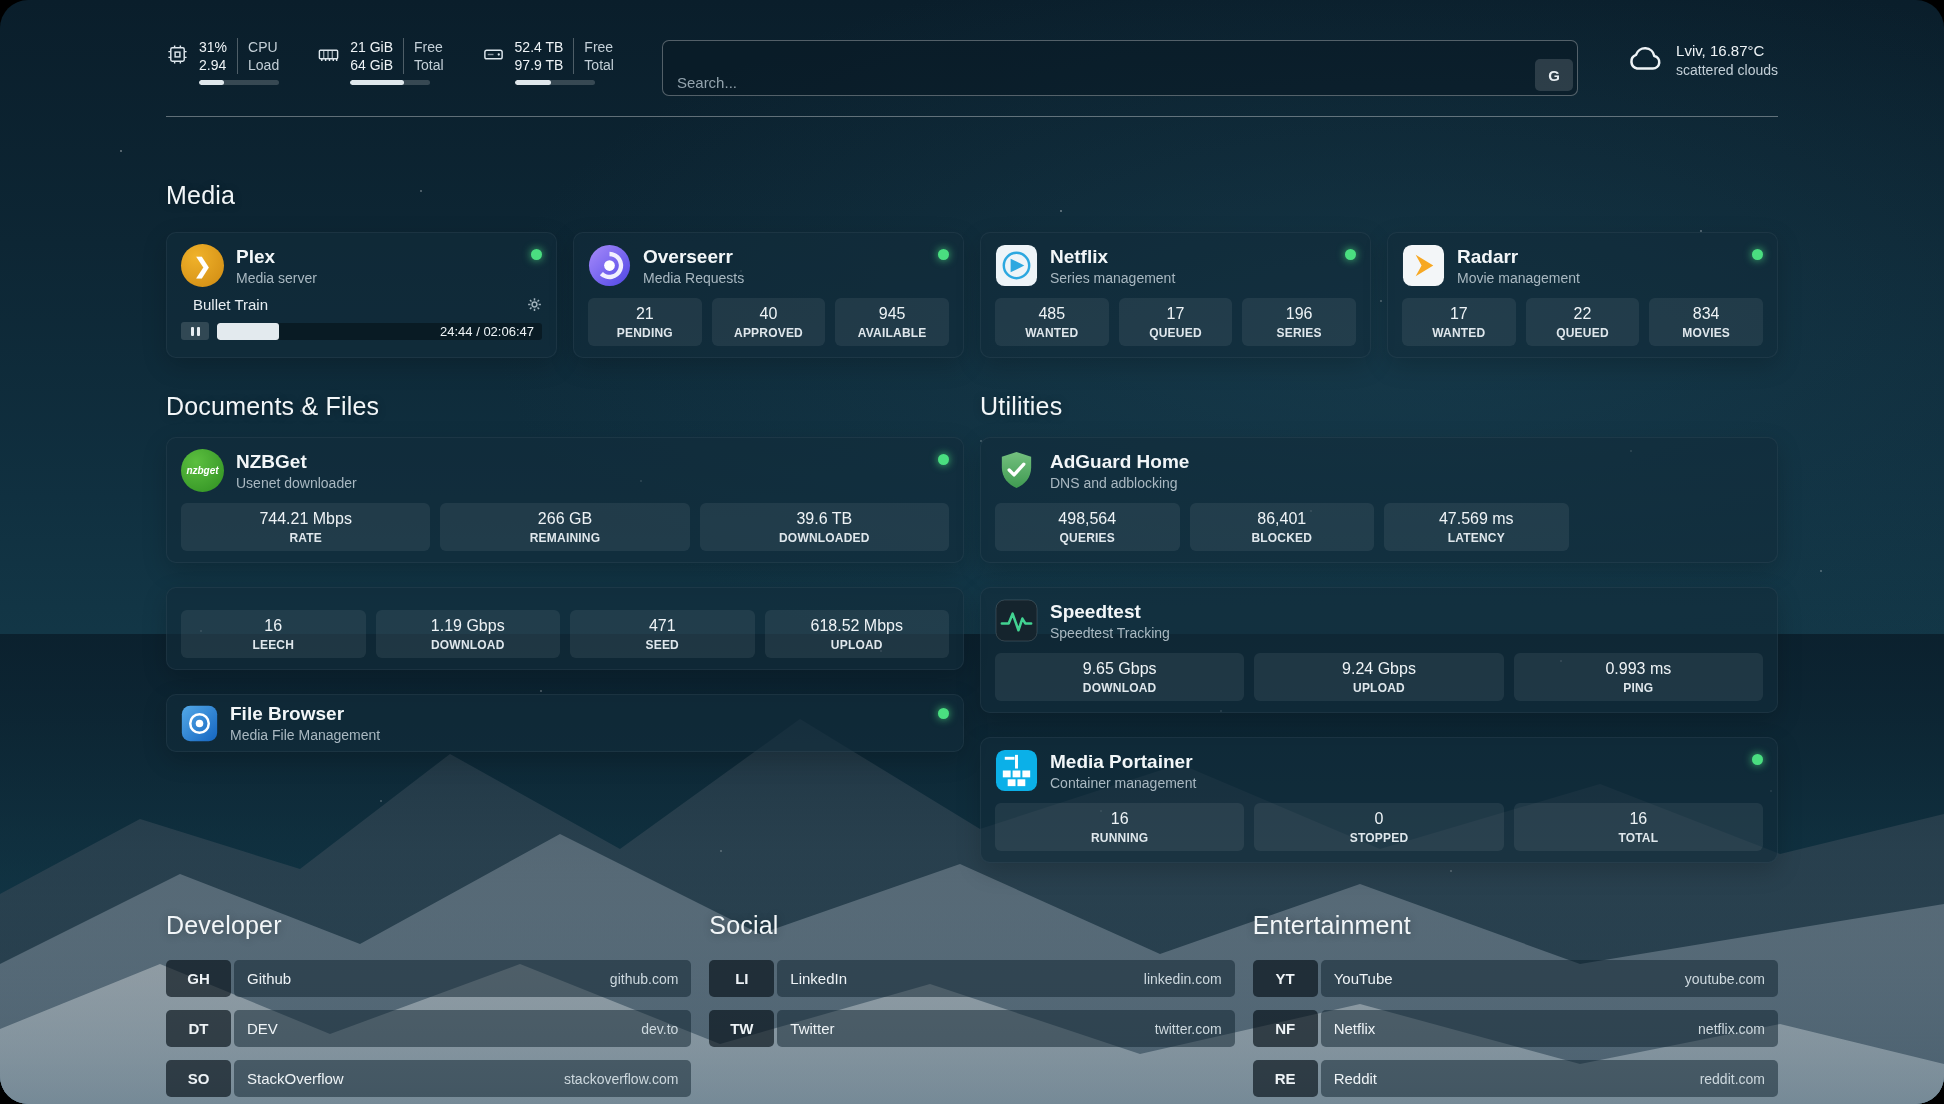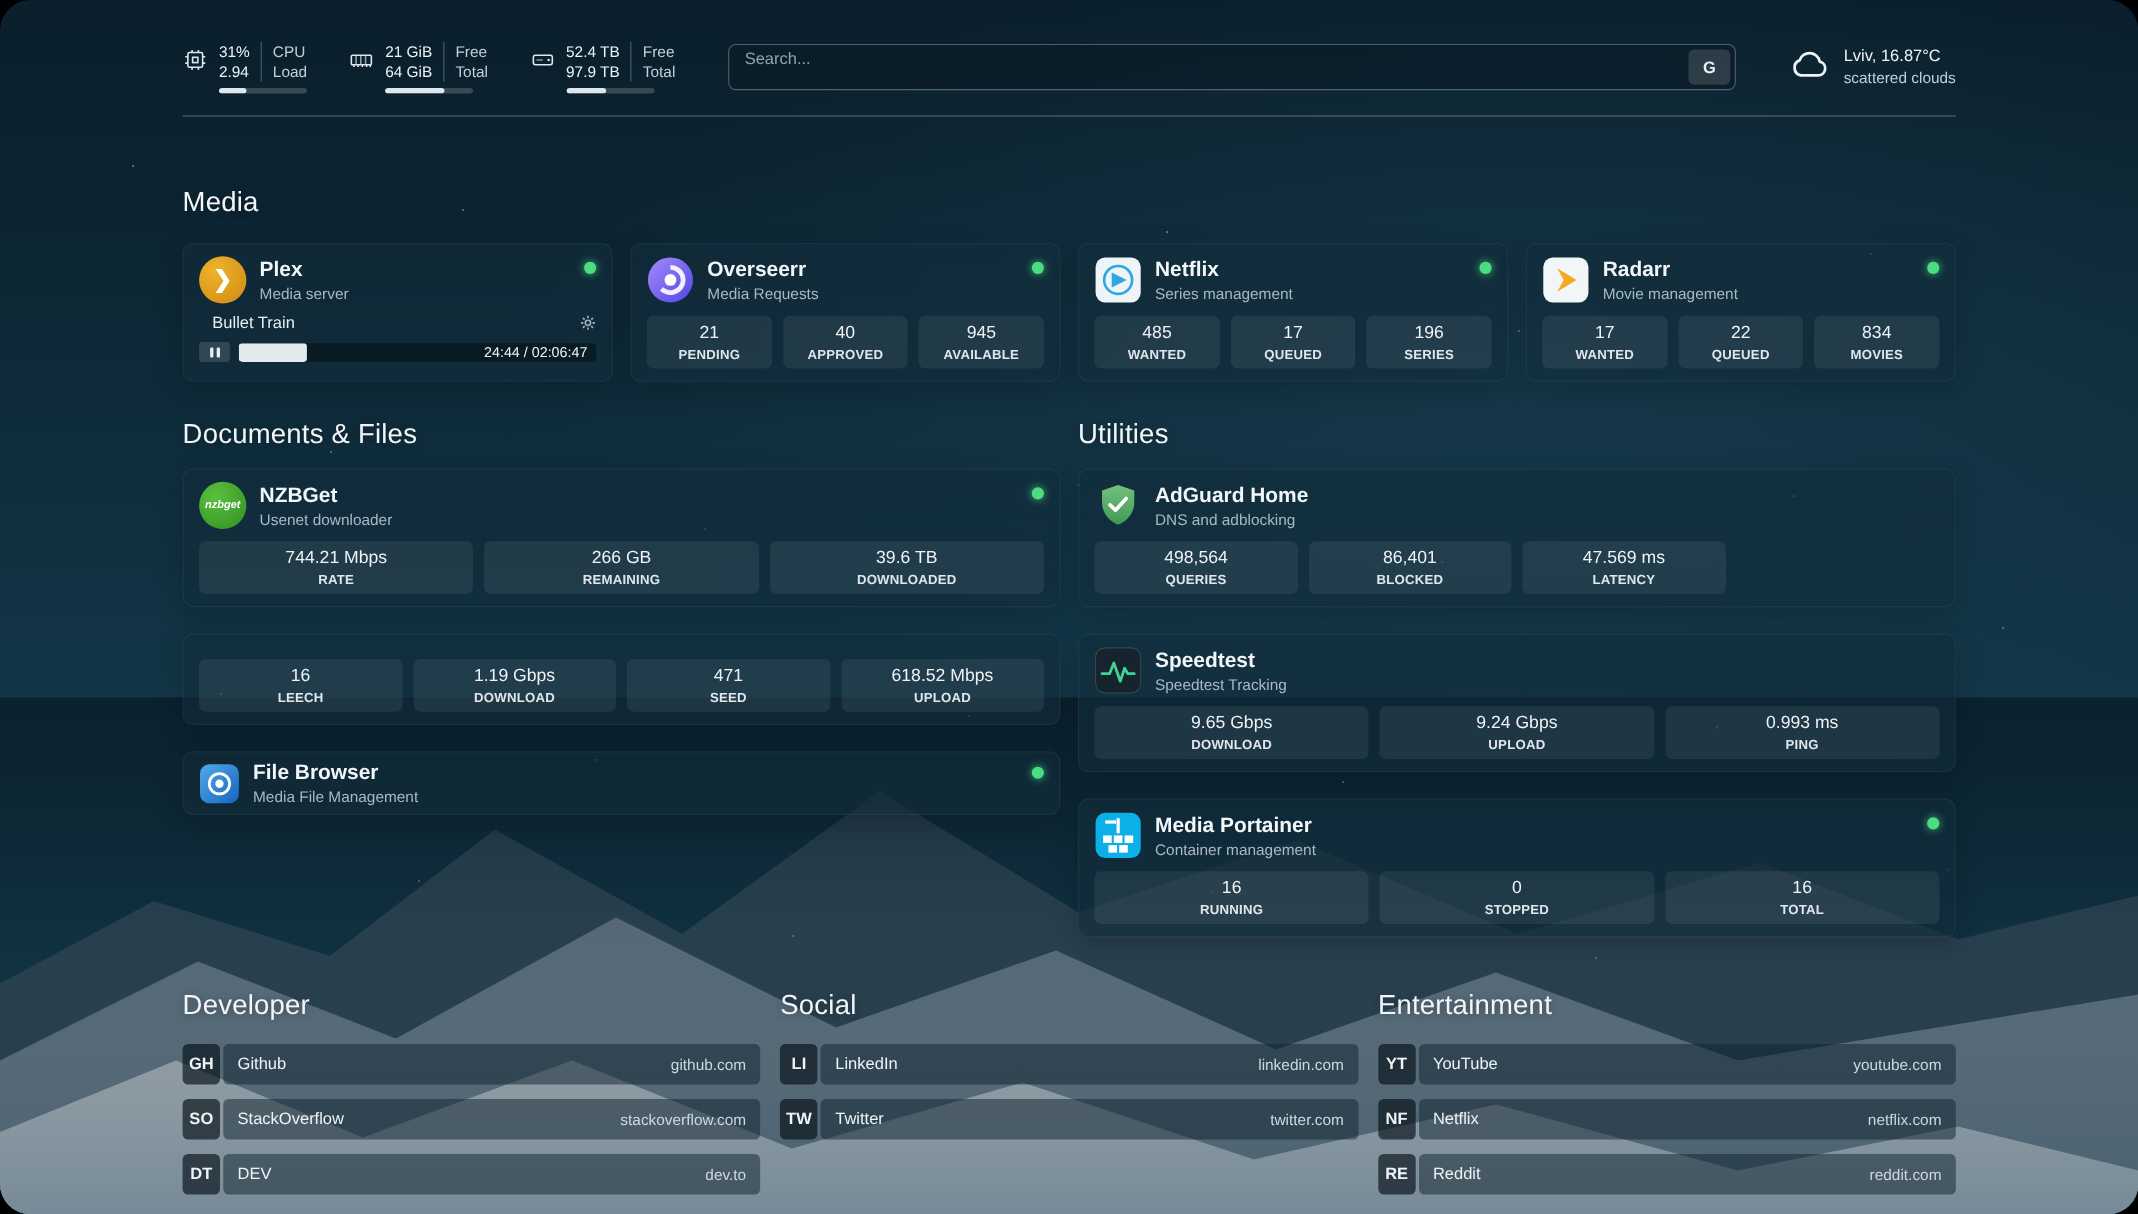--- a/index.html
+++ b/index.html
@@ -28,21 +28,21 @@
   .topbar { display:flex; align-items:flex-start; padding-top:38px; }
   .resources { display:flex; gap:38px; }
   .res { display:flex; gap:10px; }
   .res-icon { width:23px; height:23px; color:#dfe8ee; margin-top:5px; }
   .res-icon svg { width:100%; height:100%; }
   .res-cols { display:flex;align-items:center; }
   .res-col { display:flex; flex-direction:column; font-size:14px; line-height:18px; color:#eef3f6; }
   .res-col-labels { margin-left:10px; padding-left:10px; border-left:1px solid rgba(255,255,255,0.28); color:#c3cfd7; }
   .res-bar { margin-top:6px; height:5px; width:80px; background:rgba(255,255,255,0.18); border-radius:3px; overflow:hidden; }
   .res-fill { height:100%; background:#dfe7ec; border-radius:3px; }
-  .search { flex:1; margin:2px 48px 0 48px; height:42px; display:flex; align-items:flex-start; gap:4px;
+  .search { flex:1; margin:2px 48px 0 48px; height:56px; display:flex; align-items:flex-end; gap:4px;
     background:rgba(9,26,36,0.55); border:1px solid rgba(255,255,255,0.3); border-radius:7px; padding:4px; }
   .search input { flex:1; background:transparent; border:0; outline:none; color:#e8eef2; font-size:15px; padding:0 10px; font-family:"Liberation Sans",sans-serif; }
   .search input::placeholder { color:#93a3ad; }
   .search-btn { width:38px; height:32px; background:rgba(255,255,255,0.14); border:0; border-radius:5px; color:#e8eef2; font-size:15px; font-weight:700; cursor:pointer; }
   .weather { display:flex; align-items:flex-end; gap:12px; color:#eef3f6; margin-top:2px; }
   .weather-icon { width:38px; height:38px; color:#eef3f6; }
   .weather-icon svg { width:100%; height:100%; }
   .weather-loc { font-size:15px; }
   .weather-cond { font-size:14px; color:#c3cfd7; margin-top:3px; }
   .divider { margin-top:20px; border:0; border-top:1px solid rgba(255,255,255,0.35); }
@@ -90,21 +90,21 @@
   .plex-chevron { color:#fff; font-weight:700; font-size:21px; line-height:1; }
   .icon-nzbget { border-radius:50%; background:radial-gradient(circle at 35% 30%, #5cbf3f, #2f8f22); }
   .nzbget-text { color:#fff; font-size:10px; font-weight:700; font-style:italic; }
   .icon-qb { border-radius:50%; background:linear-gradient(180deg,#57a8e2,#2c6cb5); }
   .qb-text { color:#fff; font-size:17px; font-weight:700; }
 
   
   .bookmarks { margin-top:48px; display:grid; grid-template-columns:repeat(3,1fr); gap:18px; }
   .bm-list { margin-top:20px; display:flex; flex-direction:column; gap:13px; }
   .bm-row { display:flex; align-items:stretch; gap:3px; height:37px; cursor:pointer; }
-  .bm-abbr { width:34px; background:rgba(4,16,23,0.65); border-radius:5px; display:flex; align-items:center;
+  .bm-abbr { width:65px; background:rgba(4,16,23,0.65); border-radius:5px; display:flex; align-items:center;
     justify-content:center; font-size:15px; font-weight:700; color:#eef3f6; flex:0 0 auto; }
   .bm-body { flex:1; background:rgba(13,34,46,0.5); border-radius:5px; display:flex; align-items:center; padding:0 13px; }
   .bm-label { font-size:15px; color:#eef3f6; }
   .bm-url { margin-left:auto; font-size:14px; color:#cdd8de; }
 </style>
 </head>
 <body>
 
 <div class="screen">
 
@@ -563,31 +563,31 @@
         <h2 class="section-title">Developer</h2>
         <div class="bm-list">
           <div class="bm-row">
             <span class="bm-abbr">GH</span>
             <span class="bm-body">
               <span class="bm-label">Github</span>
               <span class="bm-url">github.com</span>
             </span>
           </div>
           <div class="bm-row">
+            <span class="bm-abbr">DT</span>
+            <span class="bm-body">
+              <span class="bm-label">DEV</span>
+              <span class="bm-url">dev.to</span>
+            </span>
+          </div>
+          <div class="bm-row">
             <span class="bm-abbr">SO</span>
             <span class="bm-body">
               <span class="bm-label">StackOverflow</span>
               <span class="bm-url">stackoverflow.com</span>
-            </span>
-          </div>
-          <div class="bm-row">
-            <span class="bm-abbr">DT</span>
-            <span class="bm-body">
-              <span class="bm-label">DEV</span>
-              <span class="bm-url">dev.to</span>
             </span>
           </div>
         </div>
       </section>
 
       <section>
         <h2 class="section-title">Social</h2>
         <div class="bm-list">
           <div class="bm-row">
             <span class="bm-abbr">LI</span>

